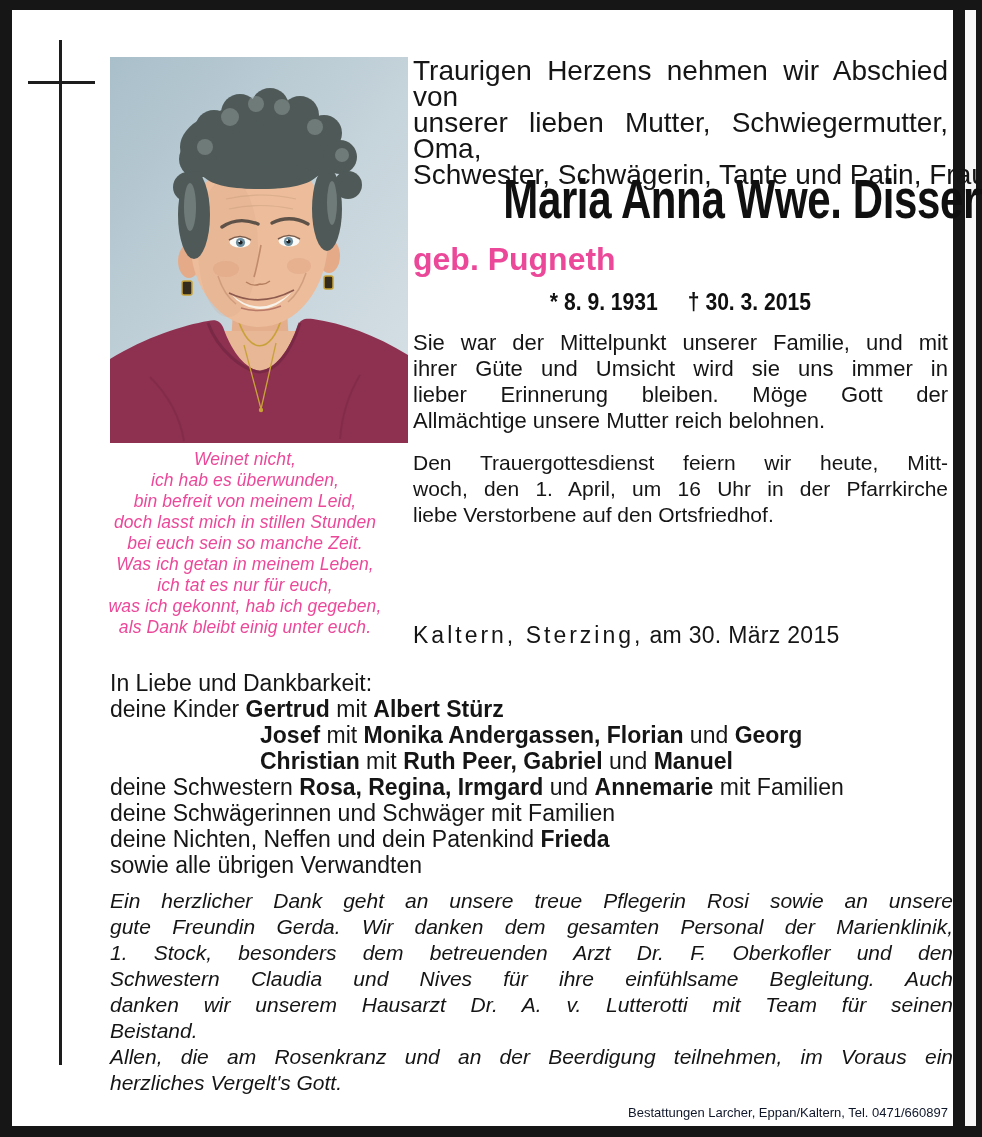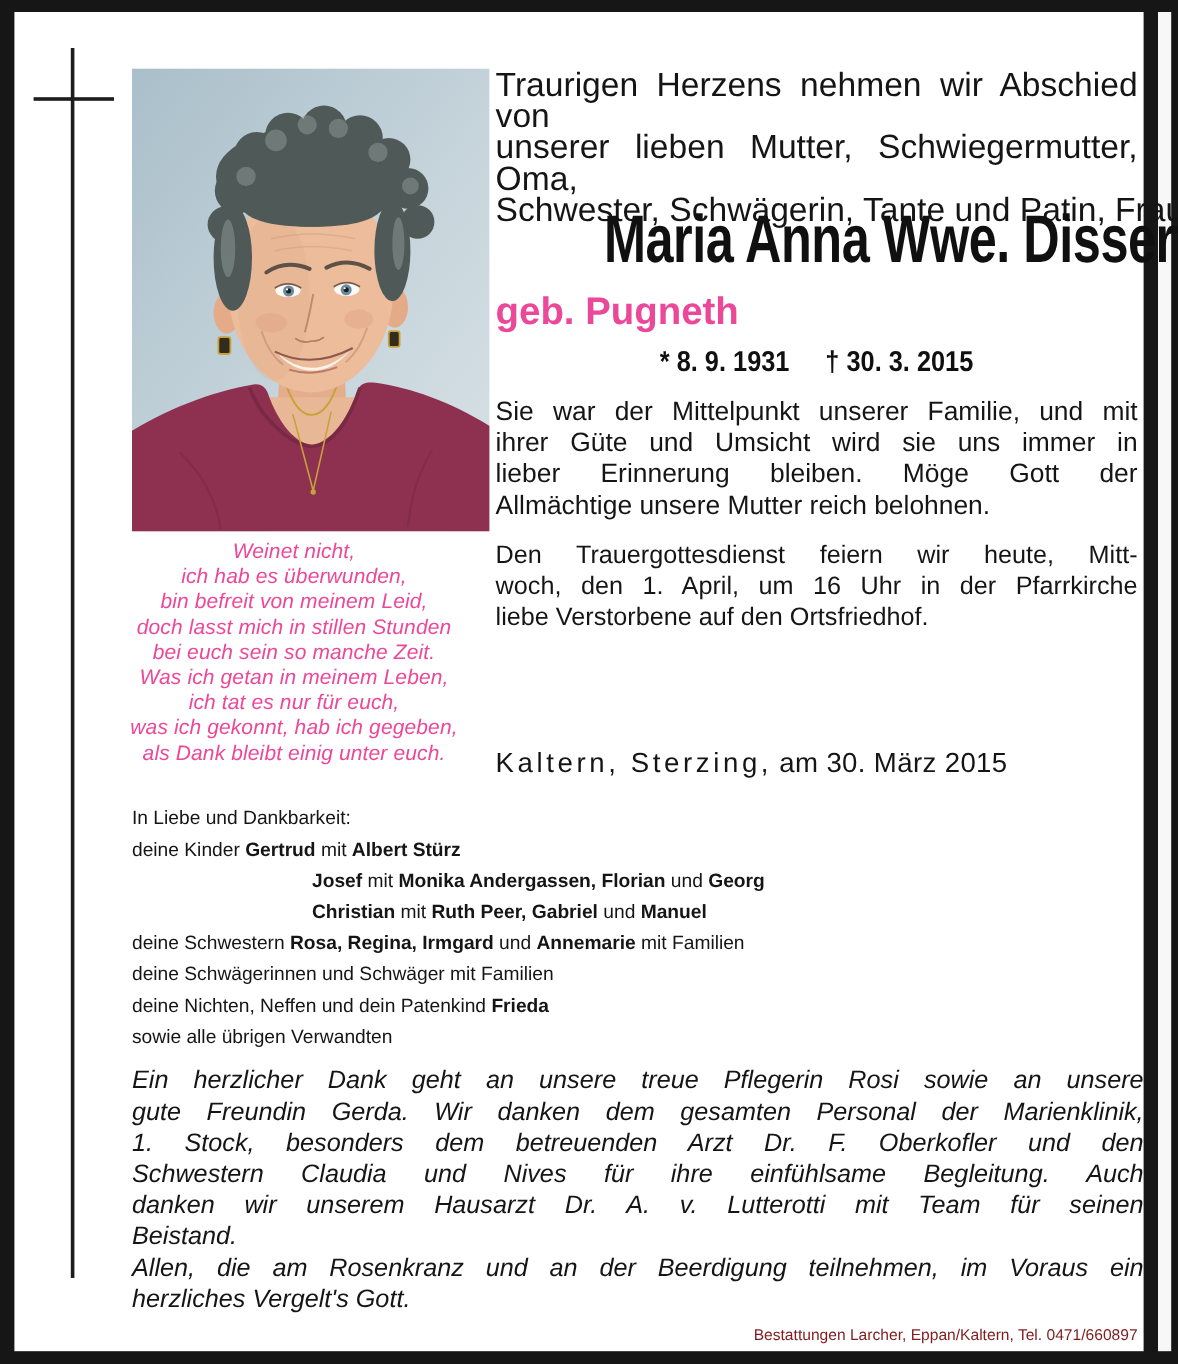--- a/index.html
+++ b/index.html
@@ -54,25 +54,25 @@
   }
   .dates-line .death{margin-left:34px;}
   .tribute{position:absolute;left:0;top:320px;width:535px;font-size:22px;line-height:26px;}
   .service{position:absolute;left:0;top:440px;width:535px;font-size:21px;line-height:26px;}
   .dateline{
     position:absolute;left:0;top:588px;width:535px;font-size:23px;line-height:27px;white-space:nowrap;margin-top:24px;
   }
   .dateline .places{letter-spacing:3px;}
   .dateline .date{letter-spacing:0.3px;margin-left:6px;}
   
-  .family{position:absolute;left:98px;top:660px;width:843px;font-size:16px;line-height:26px;}
+  .family{position:absolute;left:98px;top:660px;width:843px;font-size:23px;line-height:26px;}
   .ack{position:absolute;left:98px;top:878px;width:843px;font-size:21px;line-height:26px;font-style:italic;}
   .footer{
     position:absolute;left:300px;top:1095px;width:636px;text-align:right;
-    font-size:13px;line-height:15px;color:#7f1d1d;
+    font-size:13px;line-height:15px;color:#0f172a;
   }
   
   .tline{white-space:nowrap;}
   .tline.just{white-space:normal;text-align:justify;text-align-last:justify;-moz-text-align-last:justify;}
   .b{font-weight:bold;margin-top:45px;}
 </style>
 </head>
 <body>
 
 <div class="paper-sliver"></div>

